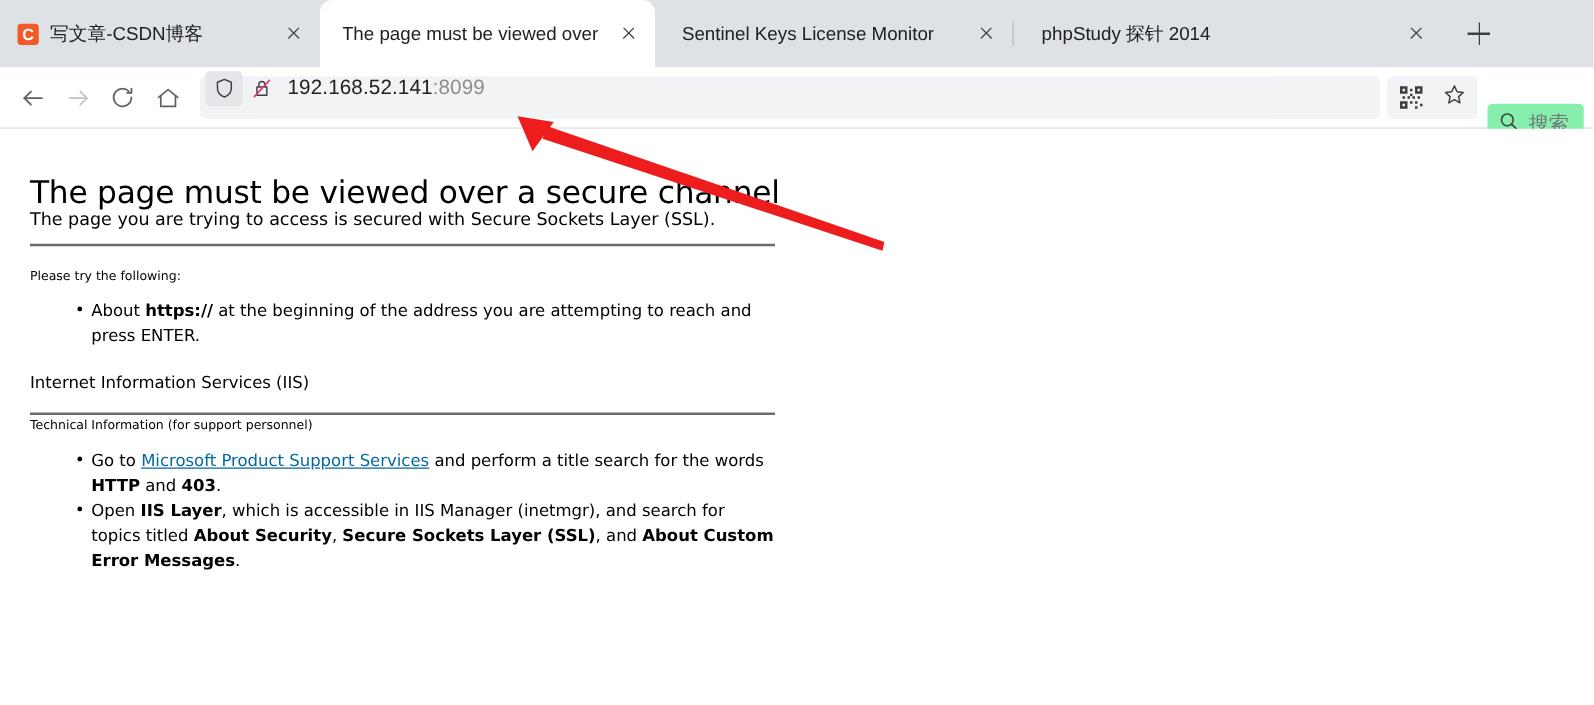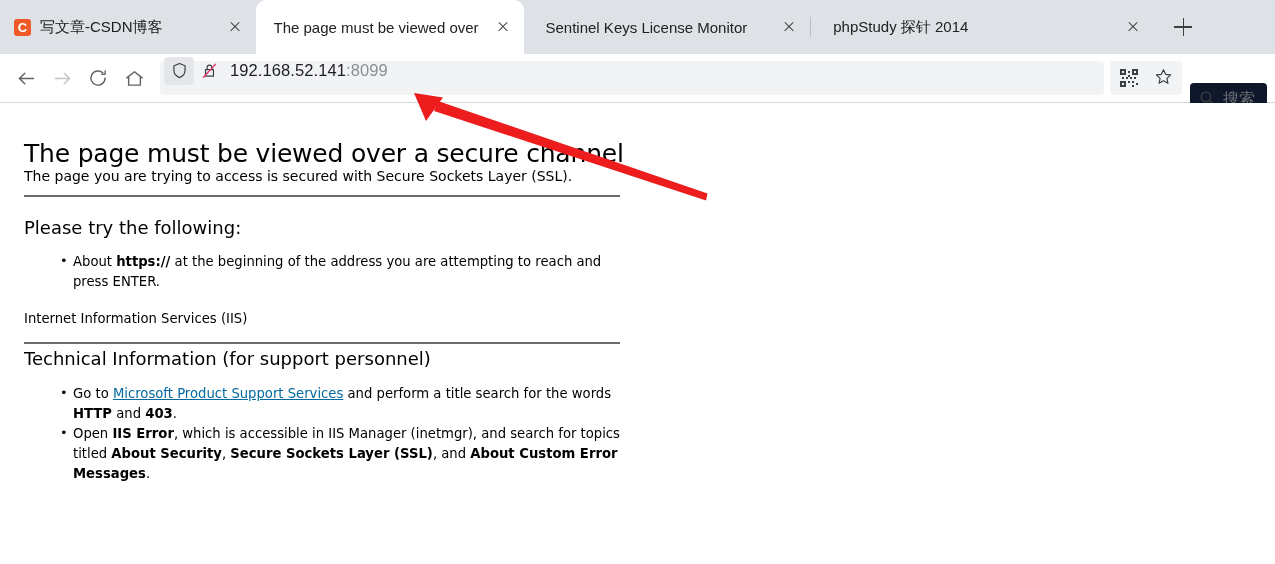--- a/index.html
+++ b/index.html
@@ -158,21 +158,21 @@
   }
   .iconpill {
     display: flex; align-items: center;
     background: #f1f3f4;
     border-radius: 4px;
     height: 34px;
     padding: 0 2px;
   }
   .searchpill {
     display: flex; align-items: center;
-    background: #0f172a;
+    background: #86efac;
     border-radius: 4px;
     height: 34px;
     padding: 0 12px 0 8px;
     margin-left: 8px;
     gap: 7px;
     margin-top: 43px;
   }
   .searchpill .sphold {
     font-size: 16px;
     color: #6f7276;
@@ -212,21 +212,21 @@
     color: #000;
   }
   hr.iis-rule {
     width: 596px;
     height: 0;
     border: none;
     border-top: 2px solid #6b6b6b;
     margin: 11px 0 0 0;
   }
   p.block {
-    font-size: 18px;
+    font-size: 10px;
     margin-top: 17px;
     line-height: 1.5;
   }
   ul.iis-list {
     margin: 11px 0 0 0;
     padding-left: 49px;
     list-style: none;
   }
   ul.iis-list li {
     font-size: 13.2px;
@@ -405,21 +405,21 @@
     <div class="lines2">
       <div>Internet Information Services (IIS)</div>
     </div>
 
     <hr class="iis-rule" style="margin-top:13px">
 
     <p class="block" style="margin-top:1px">Technical Information (for support personnel)</p>
 
     <ul class="iis-list" style="margin-top:12px">
       <li><span>Go to </span><a class="mslink" href="#">Microsoft Product Support Services</a><span> and perform a title search for the words </span><b>HTTP</b><span> and </span><b>403</b><span>.</span></li>
-      <li><span>Open </span><b>IIS Error</b><span>, which is accessible in IIS Manager (inetmgr), and search for topics titled </span><b>About Security</b><span>, </span><b>Secure Sockets Layer (SSL)</b><span>, and </span><b>About Custom Error Messages</b><span>.</span></li>
+      <li><span>Open </span><b>IIS Layer</b><span>, which is accessible in IIS Manager (inetmgr), and search for topics titled </span><b>About Security</b><span>, </span><b>Secure Sockets Layer (SSL)</b><span>, and </span><b>About Custom Error Messages</b><span>.</span></li>
     </ul>
   </div>
 </div>
 
 <svg class="arrow-overlay" viewBox="0 0 1275 564" xmlns="http://www.w3.org/2000/svg">
 
   <polygon fill="#ee1d1d" points="706,200.5 707.5,193.5 438,101 434,111"></polygon>
 
   <polygon fill="#ee1d1d" points="414,93 443,97.5 426,121"></polygon>
 </svg>

